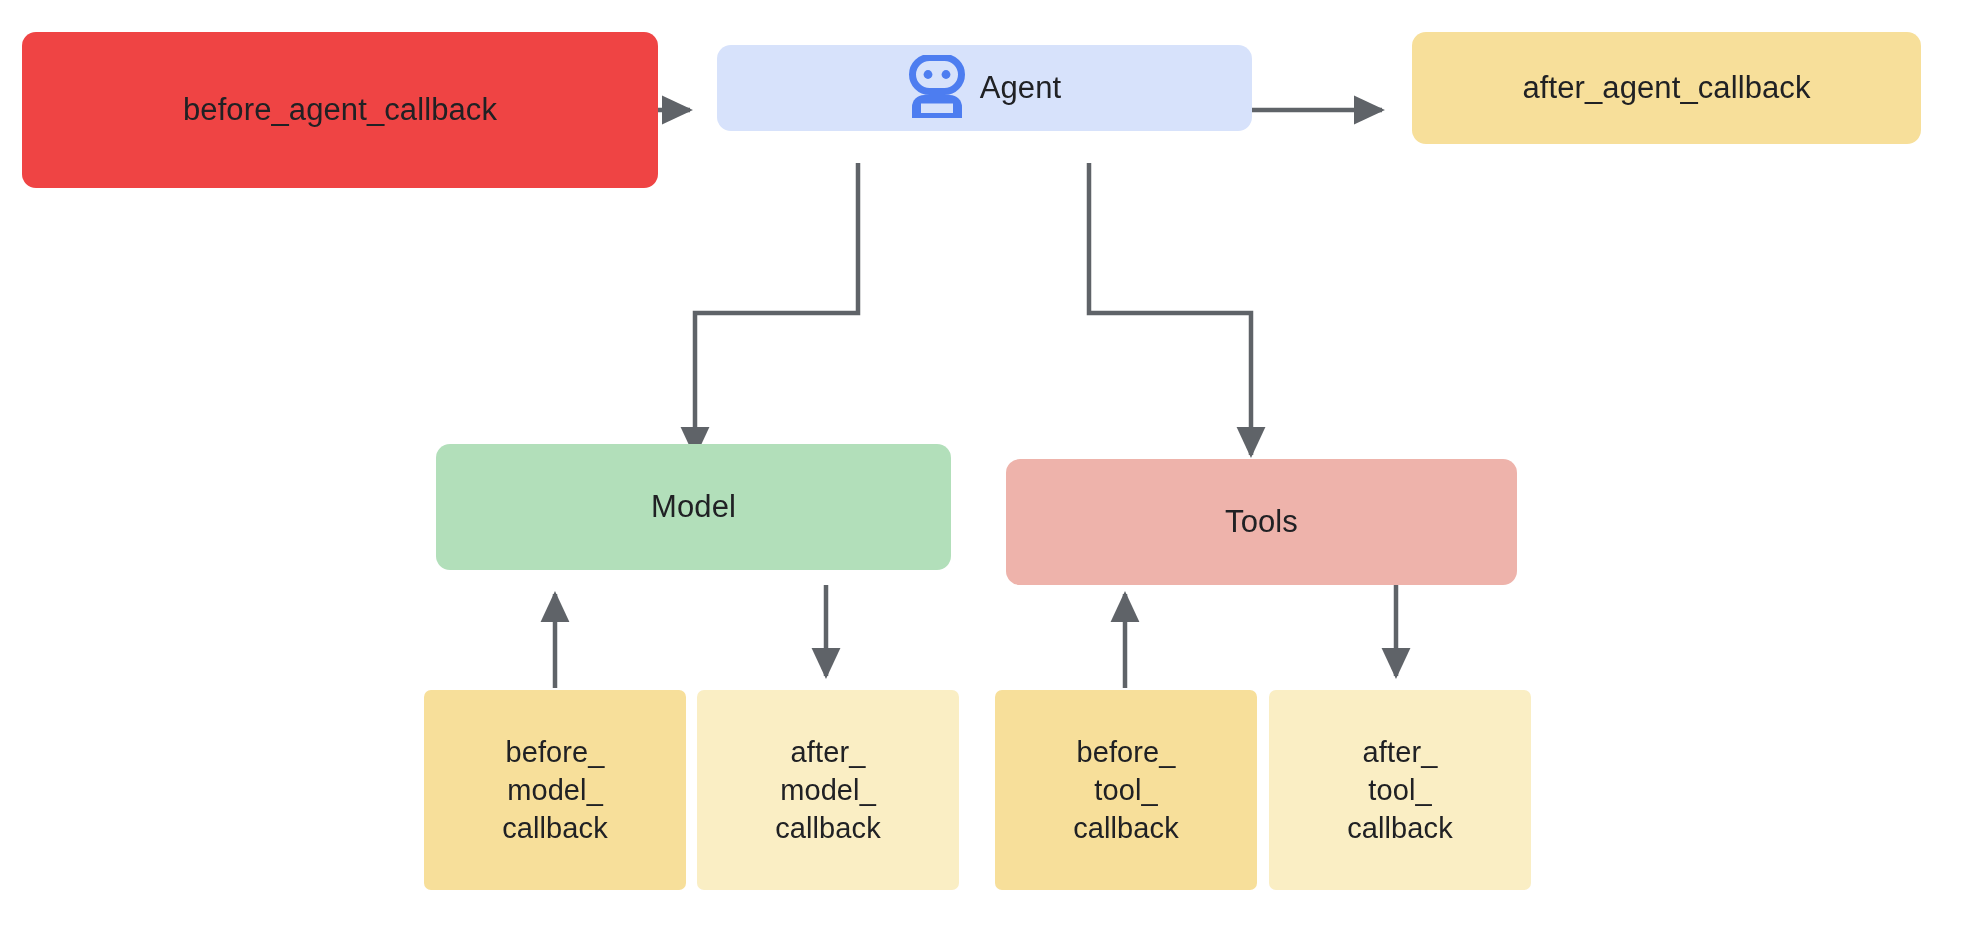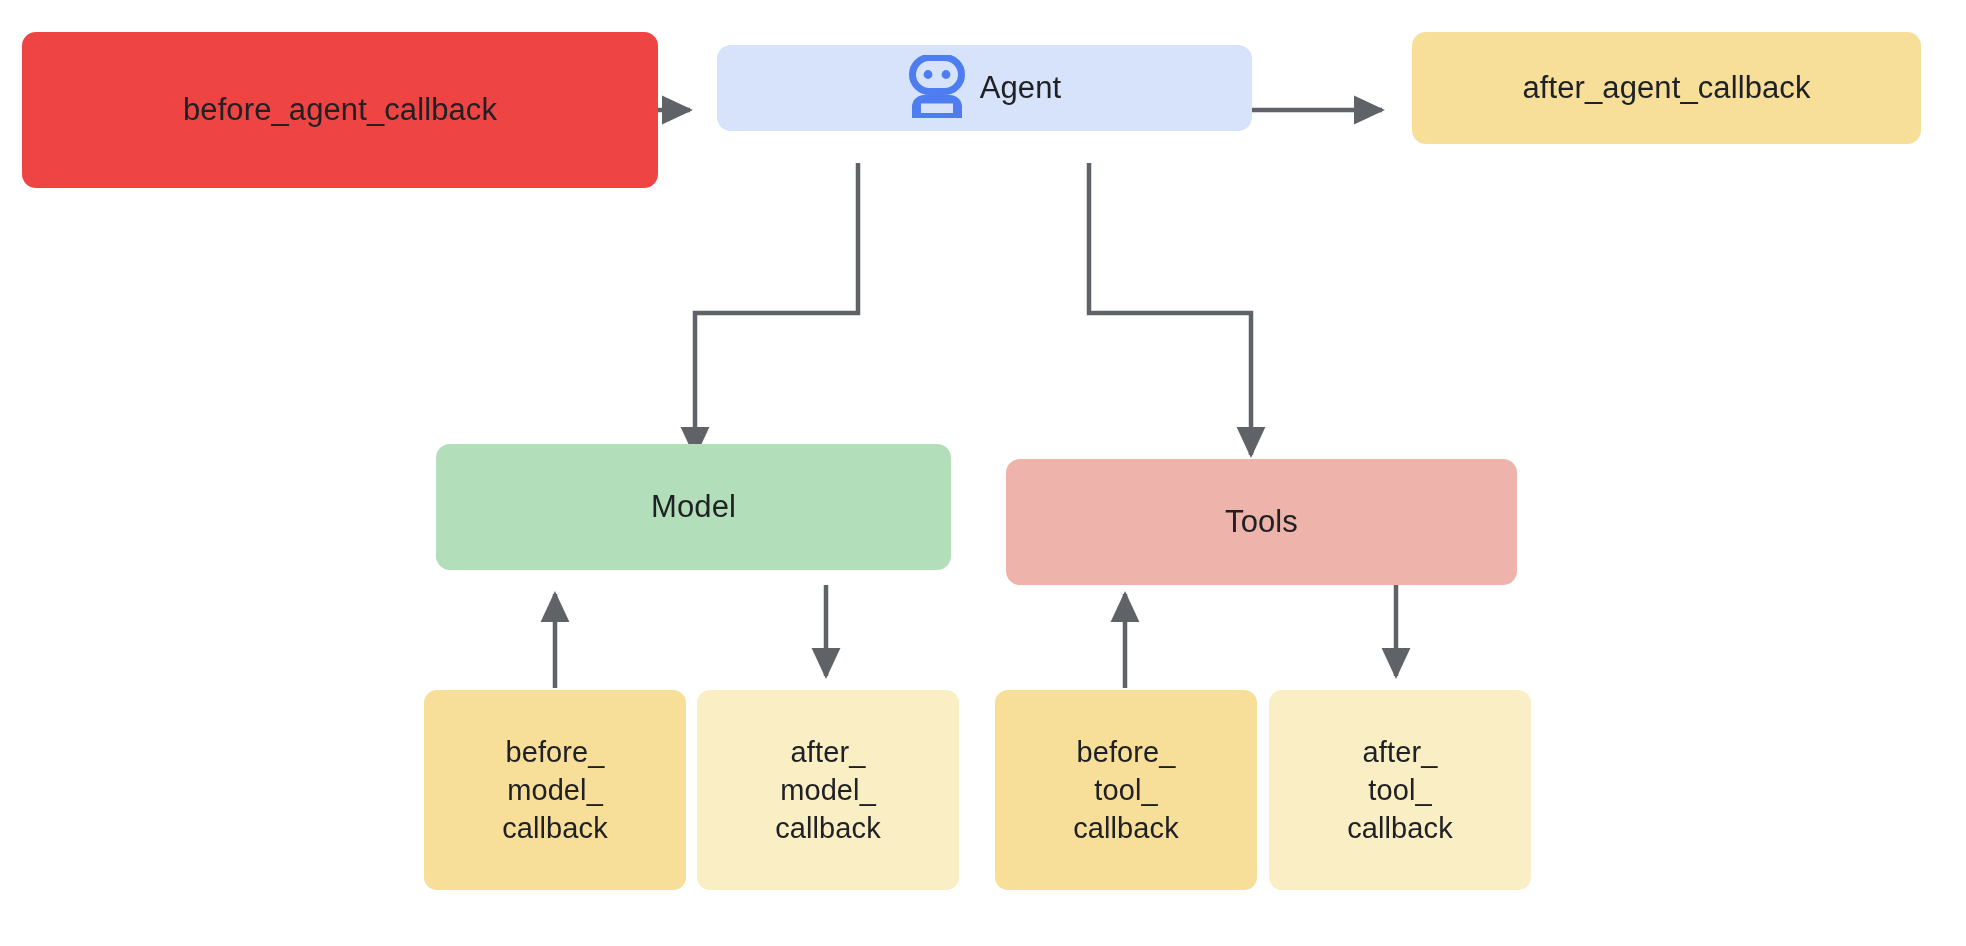--- a/index.html
+++ b/index.html
@@ -29,21 +29,21 @@
     color: #202124;
     font-size: 31px;
     line-height: 1.32;
     text-align: center;
     letter-spacing: 0.1px;
     white-space: pre-line;
     user-select: none;
   }
   .node.small {
     font-size: 29px;
-    border-radius: 13px;
+    border-radius: 7px;
   }
   .node .label {
     display: block;
     width: 100%;
   }
   
   #agent-node {
     gap: 14px;
   }
   #agent-node .robot-icon {

